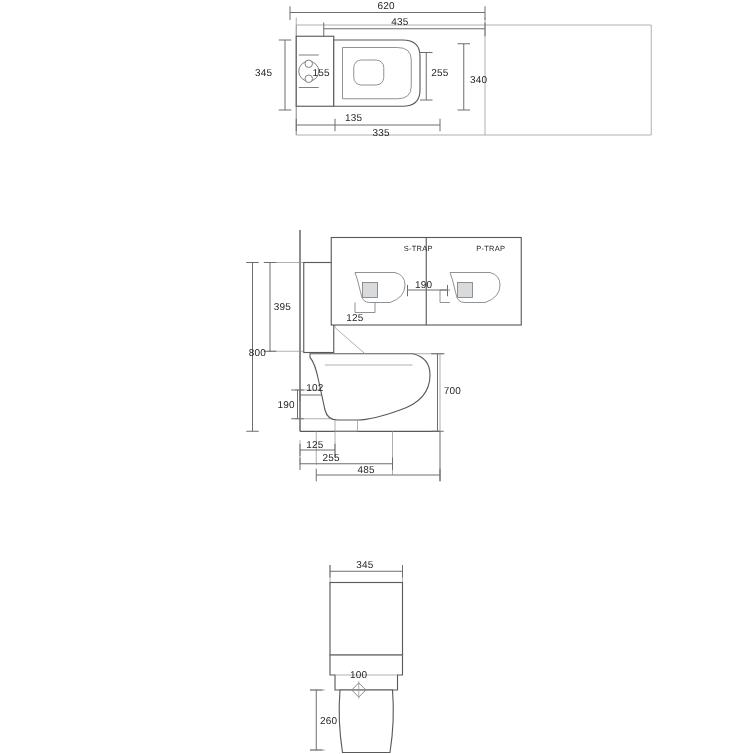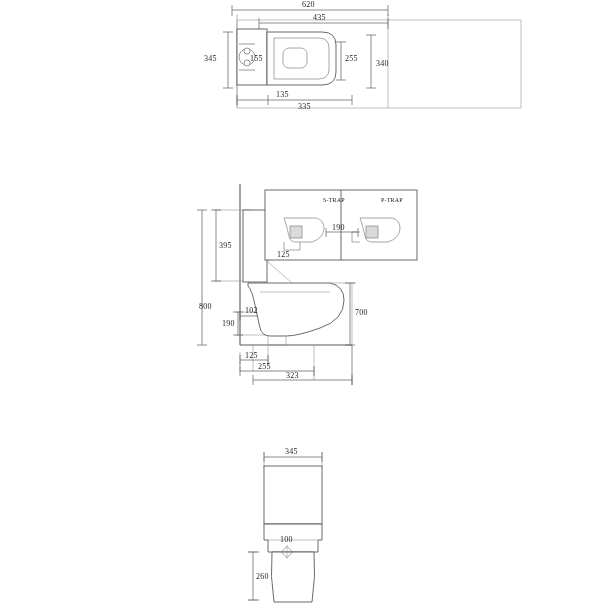--- a/index.html
+++ b/index.html
@@ -4,21 +4,21 @@
 <style>
   html,body{margin:0;padding:0;}
   body{
     width:603px;height:603px;
     background:#ffffff;
     font-family:"Liberation Sans", sans-serif;
     color:#231f20;
     position:relative;
     overflow:hidden;
   }
-  .canvas{position:absolute;left:0;top:0;width:590px;height:603px;font-family:Liberation Serif, serif;}
+  .canvas{position:absolute;left:0;top:0;width:590px;height:603px;}
   .dim{
     position:absolute;
     font-size:8px;
     color:#231f20;
     white-space:nowrap;
     letter-spacing:0.2px;
   }
   .lbl{
     position:absolute;
     font-size:6px;
@@ -202,28 +202,28 @@
     </g>
 
     <g stroke="#6d6e71" stroke-width="0.8" fill="none">
       <line x1="326" y1="232" x2="358" y2="232"></line>
       <line x1="326" y1="228" x2="326" y2="237"></line>
       <line x1="358" y1="228" x2="358" y2="237"></line>
     </g>
   </svg>
 
   <div class="dim" style="left:219px;top:241px;">395</div>
-  <div class="dim" style="left:199px;top:278px;margin-top:24px;">800</div>
+  <div class="dim" style="left:199px;top:278px;">800</div>
   <div class="dim" style="left:245px;top:306px;">102</div>
   <div class="dim" style="left:222px;top:319px;">190</div>
   <div class="dim" style="left:355px;top:308px;">700</div>
   <div class="dim" style="left:277px;top:250px;">125</div>
   <div class="dim" style="left:245px;top:351px;">125</div>
   <div class="dim" style="left:258px;top:362px;">255</div>
-  <div class="dim" style="left:286px;top:371px;">323</div>
+  <div class="dim" style="left:286px;top:371px;">485</div>
 
   <div class="lbl" style="left:323px;top:197px;">S-TRAP</div>
   <div class="lbl" style="left:381px;top:197px;">P-TRAP</div>
   <div class="dim" style="left:332px;top:223px;">190</div>
 
   <svg width="603" height="603">
     <g stroke="#939598" stroke-width="0.6" fill="none">
       <line x1="264" y1="452" x2="264" y2="468"></line>
       <line x1="322" y1="452" x2="322" y2="468"></line>
       <line x1="260" y1="552" x2="248" y2="552"></line>

